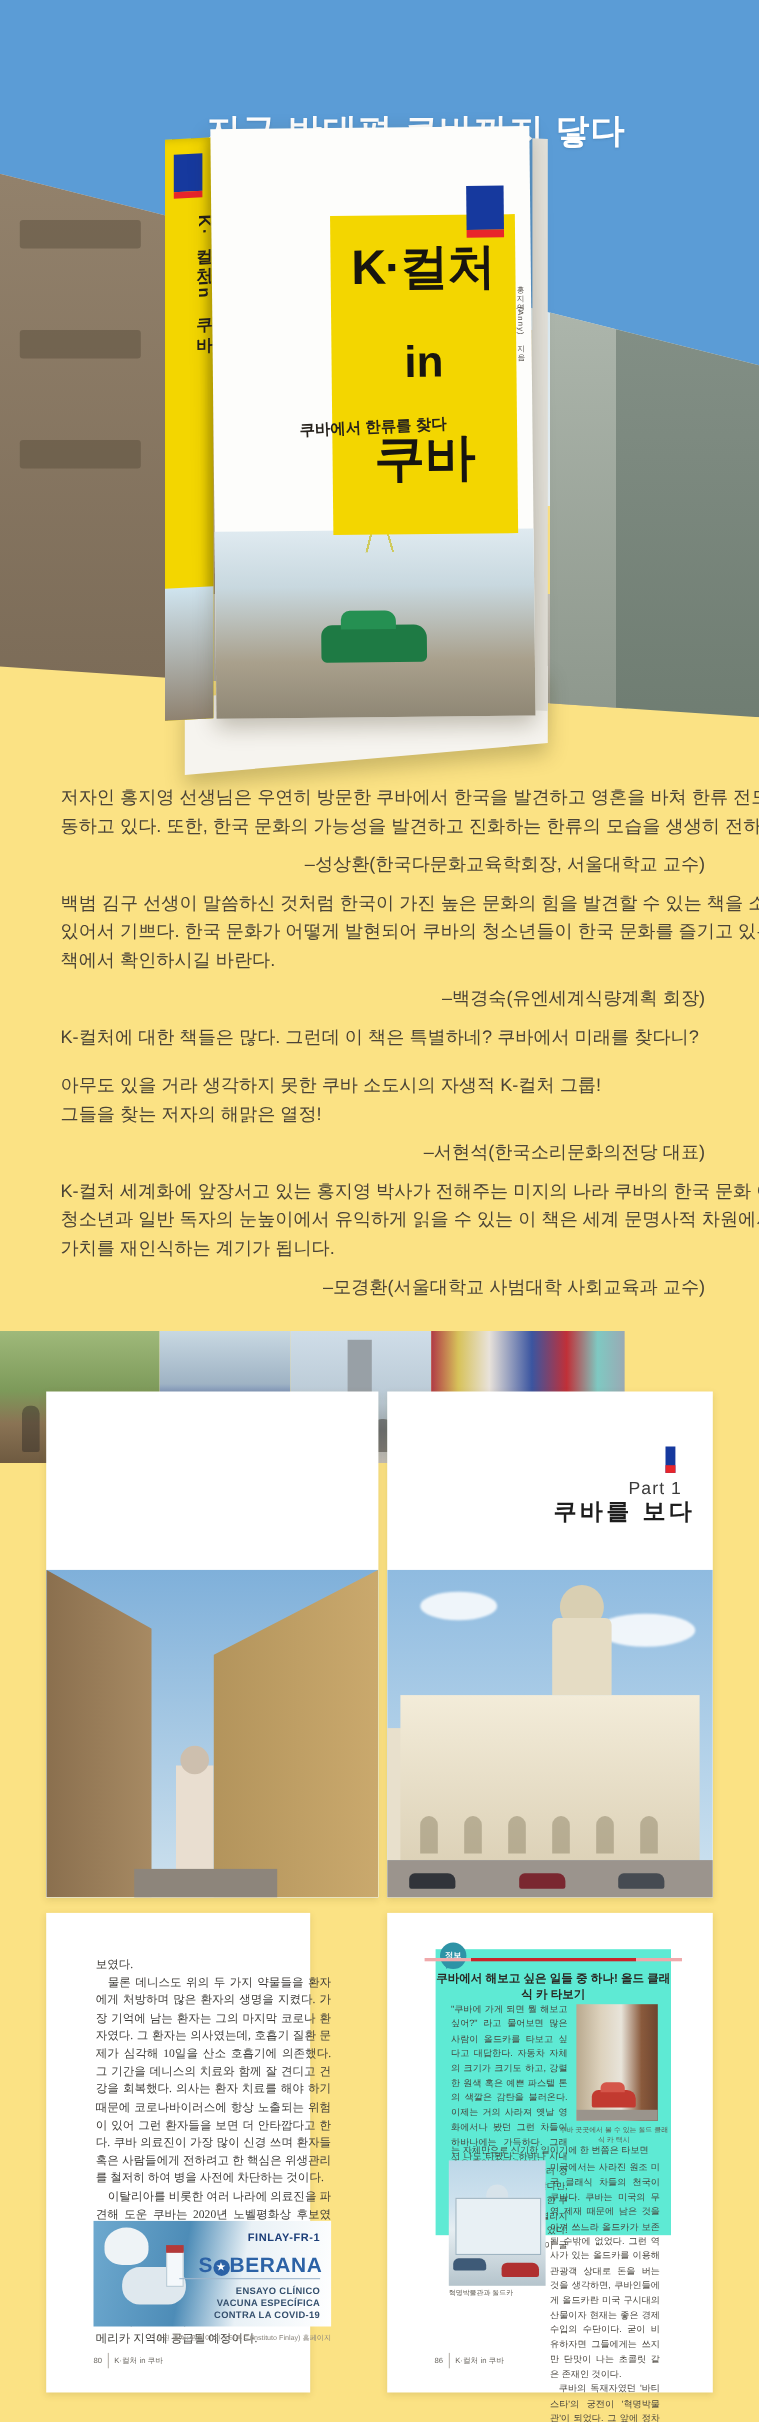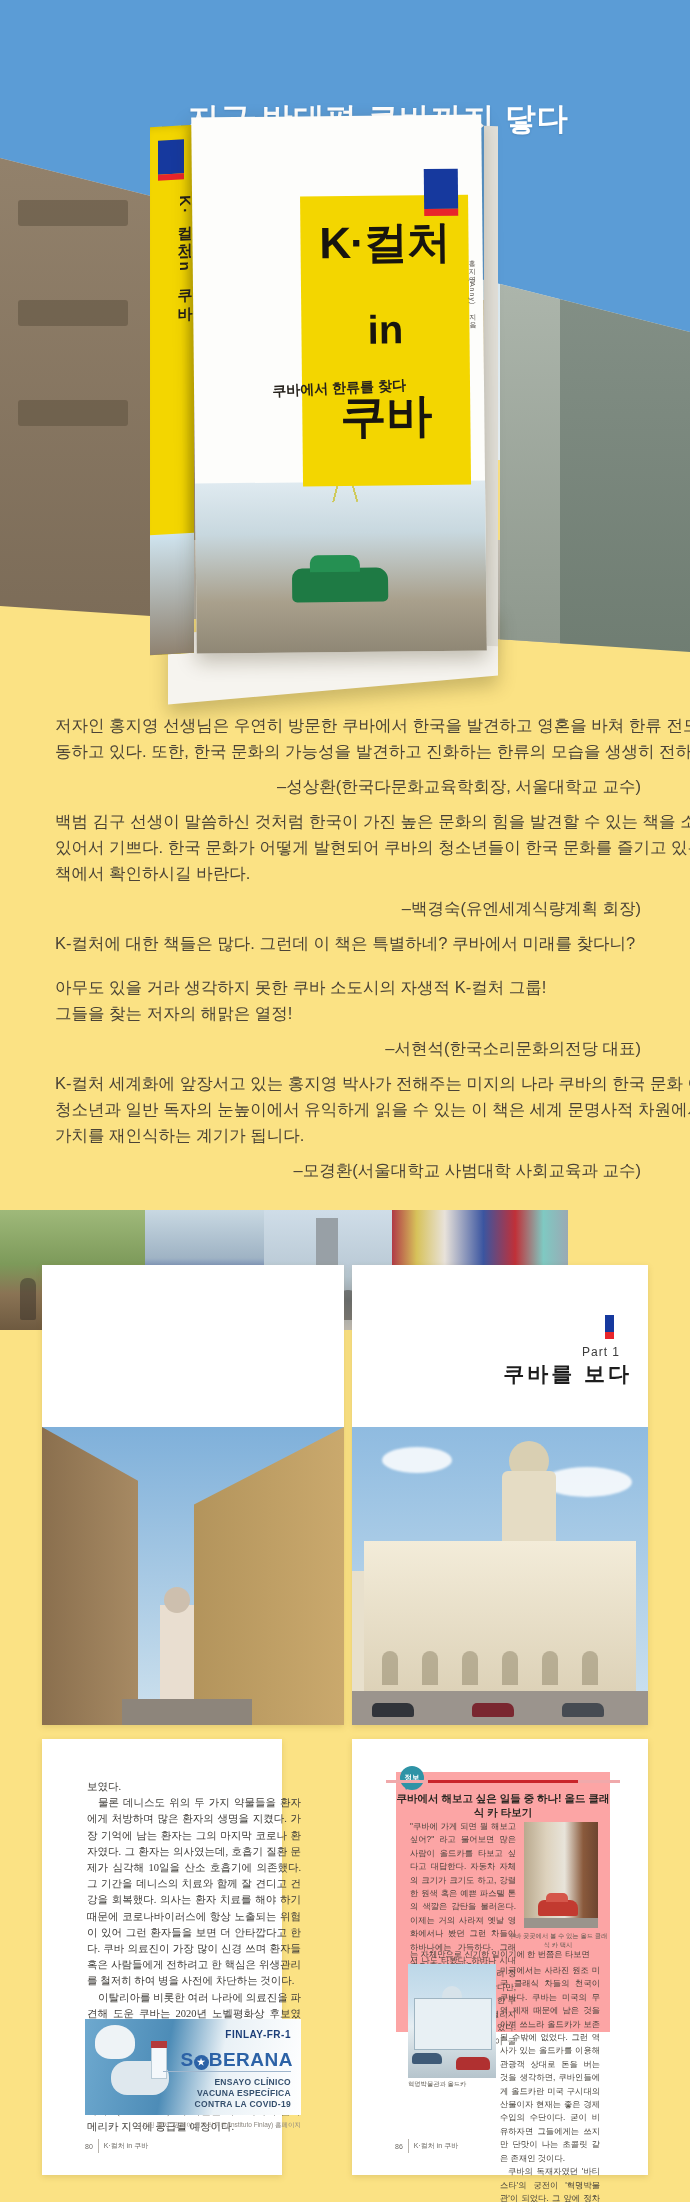--- a/index.html
+++ b/index.html
@@ -99,21 +99,21 @@
   .ph3 .mon{position:absolute;left:52px;top:8px;width:22px;height:70px;background:#98a0a6;}
   .ph4{left:392px;width:176px;background:linear-gradient(90deg,#b03a46 0%,#d7c25a 14%,#e8e2da 30%,#3b55a0 52%,#c03038 70%,#7fc9c2 86%,#9aa9b4 100%);}
   .ph .fig{position:absolute;bottom:10px;width:16px;height:42px;border-radius:7px 7px 2px 2px;opacity:.45;background:#2e2a26;}
 
   
   .page{background:#fff;box-shadow:0 2px 6px rgba(120,100,30,.18);}
   .pgL1{left:42px;top:1265px;width:302px;height:460px;}
   .pgR1{left:352px;top:1265px;width:296px;height:460px;}
   .part-flag{position:absolute;right:34px;top:50px;width:9px;height:24px;background:#16399E;}
   .part-flag .red{position:absolute;left:0;bottom:0;width:100%;height:7px;background:#E8252B;}
-  .part-label{position:absolute;right:28px;top:80px;font-size:12px;color:#3b3b3b;letter-spacing:1px;}
+  .part-label{position:absolute;right:28px;top:80px;font-size:16px;color:#3b3b3b;letter-spacing:1px;}
   .part-title{position:absolute;right:16px;top:95px;font-size:21px;font-weight:800;color:#1d1d1d;letter-spacing:3px;}
   .sp1photo{position:absolute;left:0;bottom:0;width:100%;height:298px;overflow:hidden;}
   
   .alley .sky{position:absolute;inset:0;background:linear-gradient(#7fb0da,#cfe2ee);}
   .alley .bl{position:absolute;left:0;top:0;width:96px;height:298px;
              background:linear-gradient(90deg,#8a6f4e,#a78a63);clip-path:polygon(0 0,100% 18%,100% 100%,0 100%);}
   .alley .br{position:absolute;right:0;top:0;width:150px;height:298px;
              background:linear-gradient(270deg,#caa96d,#b3945c);clip-path:polygon(0 26%,100% 0,100% 100%,0 100%);}
   .alley .tower{position:absolute;left:118px;bottom:0;width:34px;height:120px;background:#e9ded0;}
   .alley .dome{position:absolute;left:122px;bottom:112px;width:26px;height:26px;border-radius:50%;background:#cdbfae;}
@@ -149,21 +149,21 @@
   .vax .brand .star{display:inline-block;width:15px;height:15px;line-height:15px;border-radius:50%;
         background:#2C62A6;color:#fff;font-size:9px;text-align:center;vertical-align:1px;}
   .vax .rule{position:absolute;right:10px;top:52px;width:128px;height:1px;background:#9fb6cd;}
   .vax .sline{position:absolute;right:10px;font-size:8.5px;font-weight:700;color:#35506e;letter-spacing:.3px;}
   .vax-caption{position:absolute;left:43px;top:382px;width:216px;text-align:right;
                font-size:6.5px;color:#8a857d;}
   .footer{position:absolute;left:43px;bottom:22px;font-size:7px;color:#6d6a64;display:flex;align-items:center;gap:5px;}
   .footer .bar{width:1px;height:14px;background:#b8b4ad;}
 
   
-  .tip{position:absolute;left:44px;top:33px;width:214px;height:260px;background:#fca5a5;}
+  .tip{position:absolute;left:44px;top:33px;width:214px;height:260px;background:#5eead4;}
   .tip .badge{position:absolute;left:4px;top:-6px;width:24px;height:24px;border-radius:50%;background:#2E93A6;
               color:#fff;font-size:7.5px;font-weight:700;display:flex;align-items:center;justify-content:center;}
   .tip .badge:after{content:"";position:absolute;left:4px;bottom:-5px;border:5px solid transparent;border-top-color:#2E93A6;border-left-width:2px;}
   .tip .redline{position:absolute;left:-10px;top:8px;width:234px;height:3px;
                 background:linear-gradient(90deg,#f0a9ab 0%,#f0a9ab 18%,#C9252B 18%,#C9252B 82%,#f0a9ab 82%,#f0a9ab 100%);}
   .tip .title{position:absolute;left:0;top:20px;width:100%;text-align:center;font-size:10.5px;font-weight:800;color:#2a2722;}
   .tip .col1{position:absolute;left:14px;top:48px;width:106px;font-size:8.3px;line-height:13.4px;
              text-align:justify;color:#46423b;}
   .tip .tphoto1{position:absolute;left:128px;top:50px;width:74px;height:106px;overflow:hidden;
              background:linear-gradient(90deg,#b9a98e 0%,#ddd2bd 30%,#e8e4da 55%,#8a5a3c 80%,#6e4530 100%);}

